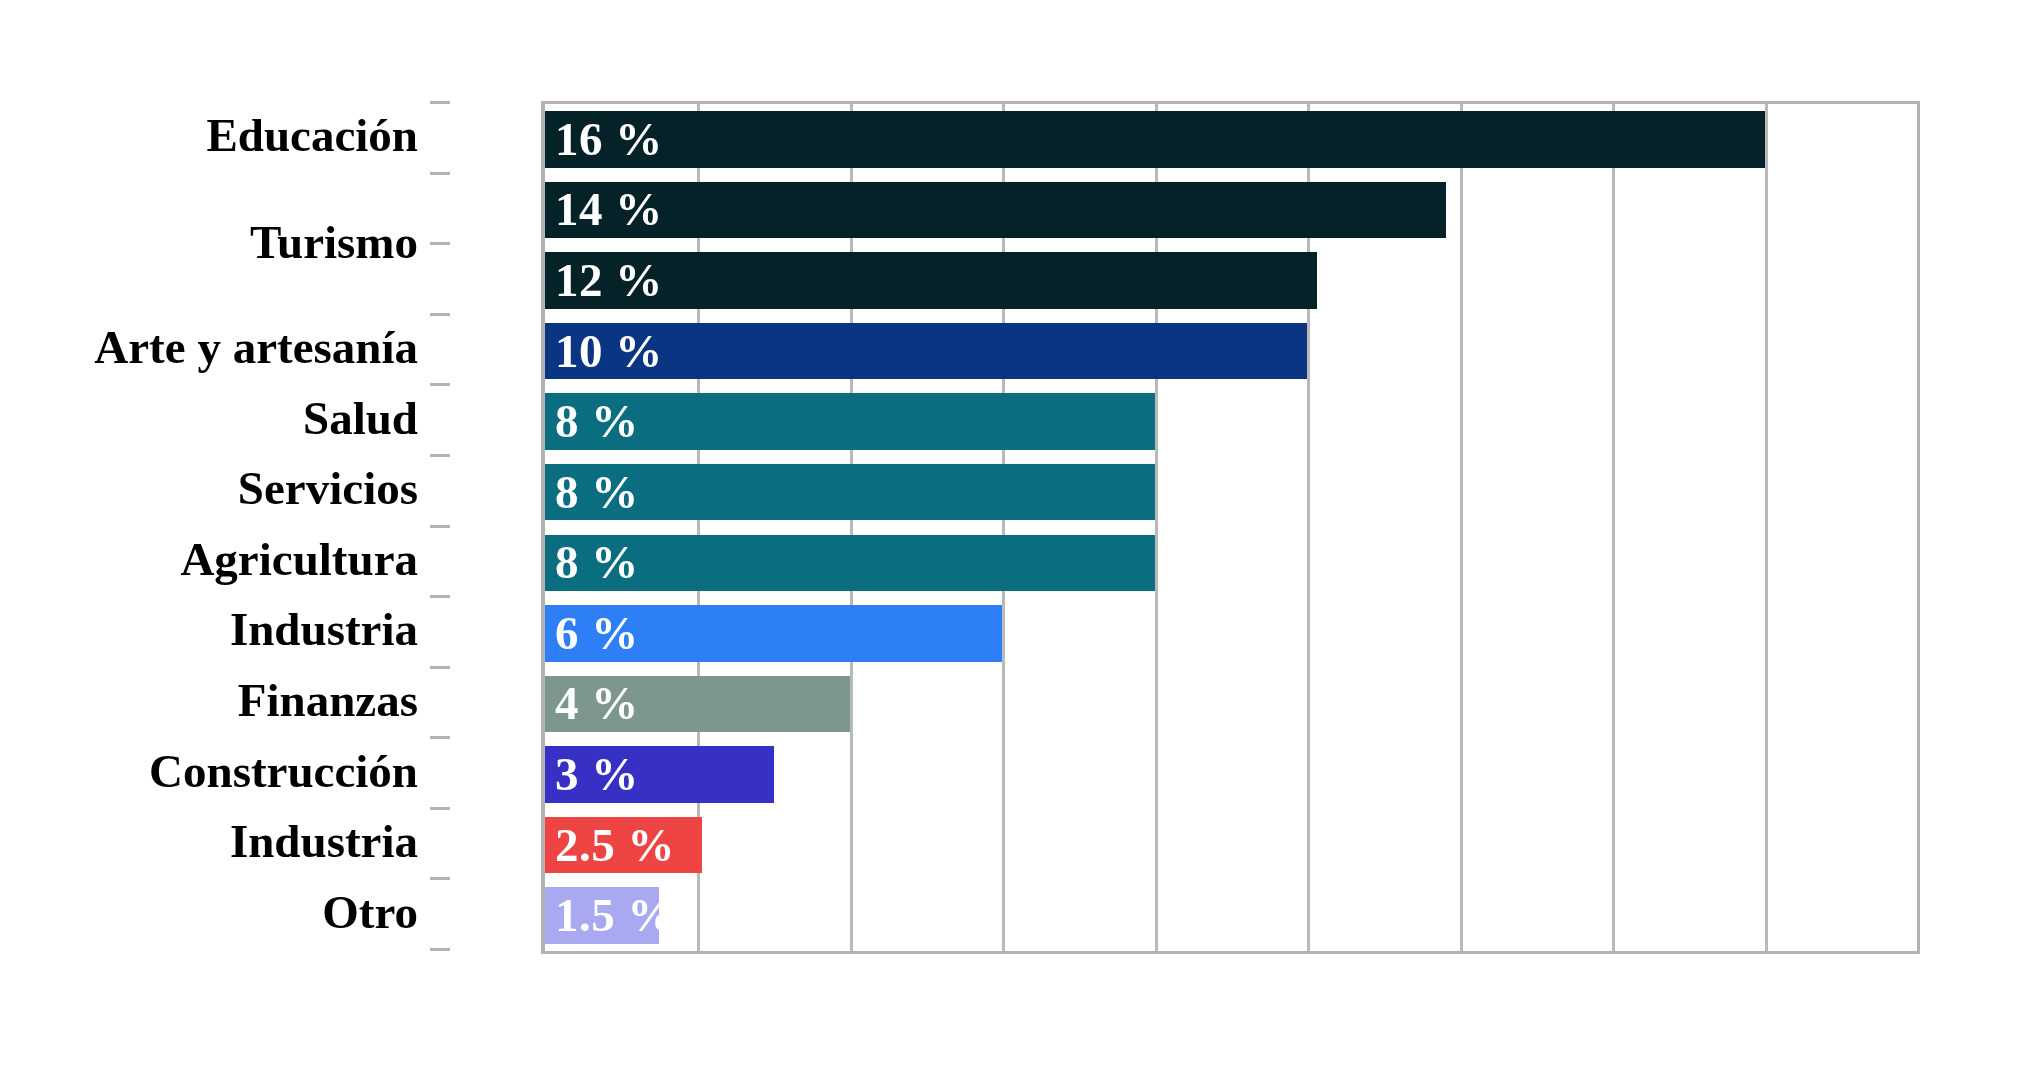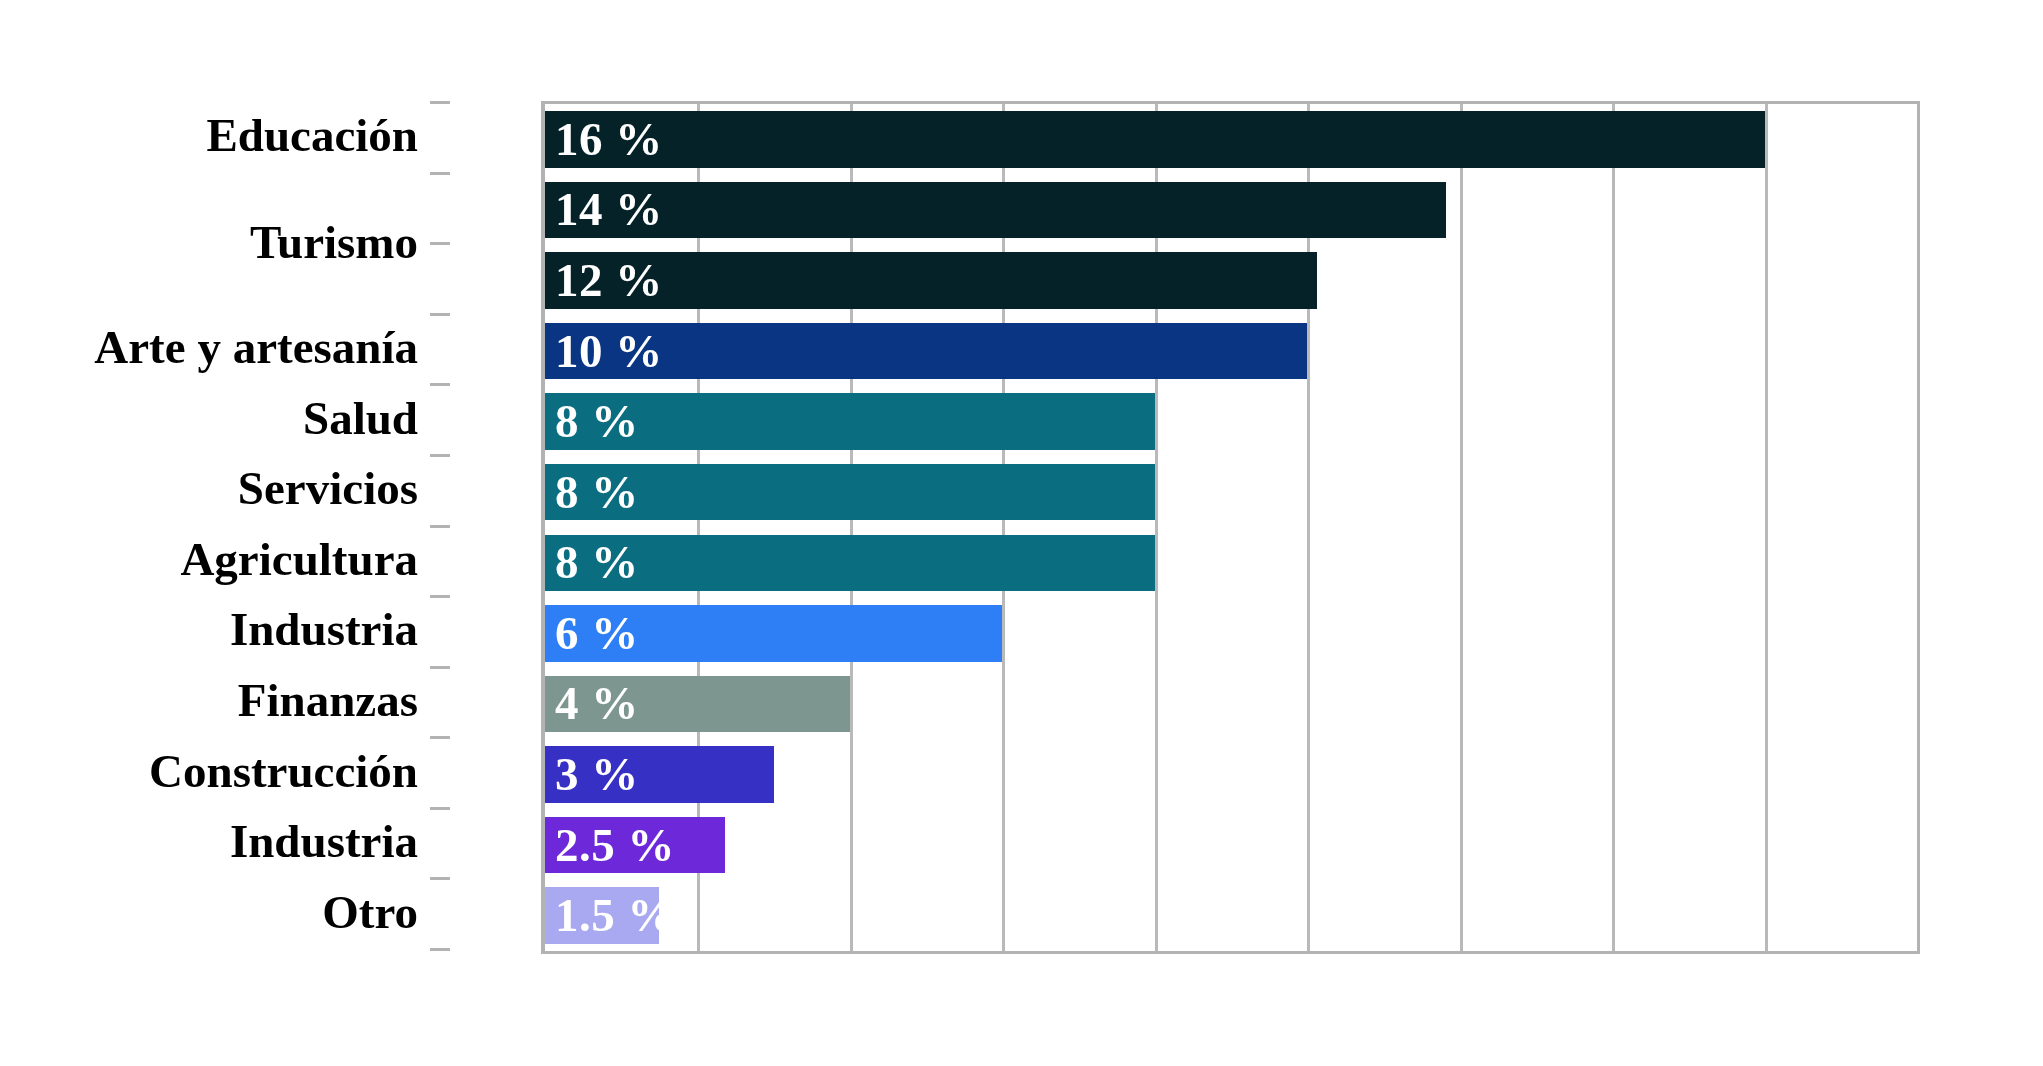--- a/index.html
+++ b/index.html
@@ -187,21 +187,21 @@
           <div class="bar" style="width: 304.889px; background: rgb(125, 151, 144);">
             <span class="bar-label">4 %</span>
           </div>
         </div>
         <div class="row" style="top: 642.308px; height: 56.4667px;">
           <div class="bar" style="width: 228.667px; background: rgb(55, 48, 196);">
             <span class="bar-label">3 %</span>
           </div>
         </div>
         <div class="row" style="top: 712.892px; height: 56.4667px;">
-          <div class="bar" style="width: 180px; background: #6d28d9; text-align: center;">
+          <div class="bar" style="width: 157px; background: #ef4444; text-align: center;">
             <span class="bar-label">2.5 %</span>
           </div>
         </div>
         <div class="row" style="top: 783.475px; height: 56.4667px;">
           <div class="bar" style="width: 114.333px; background: rgb(168, 169, 240);">
             <span class="bar-label">1.5 %</span>
           </div>
         </div>
       </div>
   </div>

